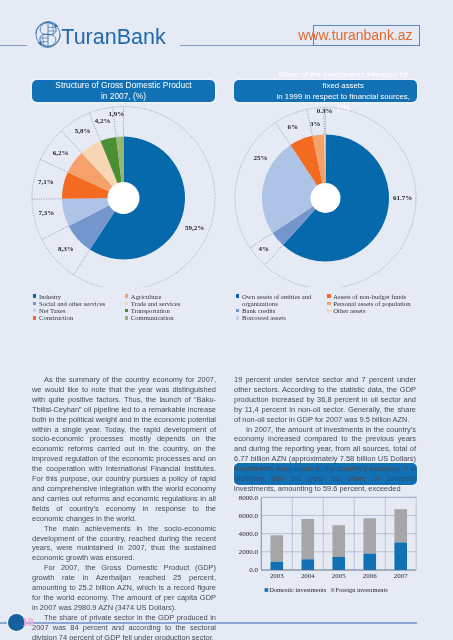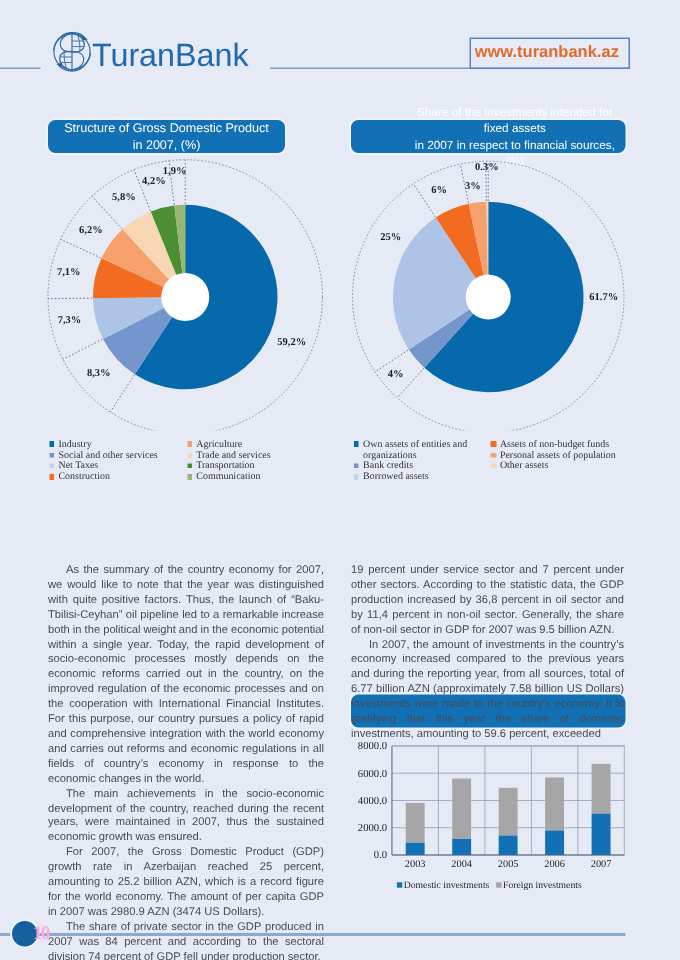--- a/index.html
+++ b/index.html
@@ -6,28 +6,28 @@
   body{width:453px;height:640px;background:#e6eaf5;font-family:"Liberation Sans",sans-serif;overflow:hidden;position:relative;}
   .abs{position:absolute;}
 
   
   #header-rule-left{left:0;top:45px;width:27px;height:1.4px;background:#7f9ec9;}
   #header-rule-right{left:180px;top:44.6px;width:240px;height:1.4px;background:#7f9ec9;}
   #brand-logo{left:35px;top:21px;width:26px;height:27px;}
   #brand-name{left:61.3px;top:25.5px;font-size:21.5px;font-weight:normal;color:#2169ad;line-height:22px;}
   #website-box{left:312.8px;top:24.7px;width:107.2px;height:21.1px;border:1px solid #5b86c4;box-sizing:border-box;
     display:flex;align-items:center;justify-content:flex-end;padding-right:6.4px;}
-  #website-text{font-size:11px;font-weight:bold;color:#e06a2e;}
+  #website-text{font-size:14px;font-weight:normal;color:#e06a2e;}
 
   
   .pill{background:#1271b5;border-radius:5px;color:#ffffff;text-align:center;
       display:flex;align-items:center;justify-content:center;flex-direction:column;
       box-shadow:0 0 0 1.5px #eef2fb;}
   .pill span{display:block;line-height:11.1px;font-size:8.4px;}
-  #pill-left{left:32px;top:79.8px;width:158px;height:22.5px;}
+  #pill-left{left:32px;top:79.8px;width:183px;height:22.5px;}
   #pill-right{left:234px;top:79.8px;width:182.5px;height:22.5px;}
   #pill-right span{font-size:7.85px;margin-left:36px;}
   #pill-bar{left:234.4px;top:462.9px;width:182.2px;height:22.2px;}
   #pill-bar span{font-size:9.1px;line-height:11.6px;}
 
   
   .legend{position:absolute;font-family:"Liberation Serif",serif;font-size:6.65px;color:#2f3238;line-height:7.2px;}
   .legend .row{display:flex;align-items:flex-start;}
   .legend .sw{width:3.6px;height:3.6px;margin-right:2.7px;margin-top:1.9px;flex:none;}
   .legend .col{position:absolute;top:0;}
@@ -109,21 +109,21 @@
 <div class="abs" id="website-box">
   <span id="website-text">www.turanbank.az</span>
 </div>
 
 <div class="abs pill" id="pill-left">
   <span>Structure of Gross Domestic Product</span>
   <span>in 2007, (%)</span>
 </div>
 <div class="abs pill" id="pill-right">
   <span>Share of the investments intended for fixed assets</span>
-  <span>in 2007 in respect to financial sources, (%)</span>
+  <span>in 1999 in respect to financial sources, (%)</span>
 </div>
 <div class="abs pill" id="pill-bar">
 </div>
 
 <svg class="abs" id="pie1" style="left:26px;top:102px;width:195px;height:185px" viewBox="0 0 195 185">
     <circle cx="97.5" cy="96" r="91.5" fill="none" stroke="#46678f" stroke-width="0.45" stroke-dasharray="1.1 1.3"></circle>
     <path d="M 97.5 96 L 97.5 34.5 A 61.5 61.5 0 1 1 63.896747675842406 147.50797446259168 Z" fill="#0569ab"></path>
     <path d="M 97.5 96 L 63.896747675842406 147.50797446259168 A 61.5 61.5 0 0 1 42.703098762415365 123.92041573398211 Z" fill="#7496cc"></path>
     <path d="M 97.5 96 L 42.703098762415365 123.92041573398211 A 61.5 61.5 0 0 1 36.00485578146531 96.77281145282623 Z" fill="#aec4e6"></path>
     <path d="M 97.5 96 L 36.00485578146531 96.77281145282623 A 61.5 61.5 0 0 1 41.689707890721294 70.16472770267394 Z" fill="#f26b21"></path>

